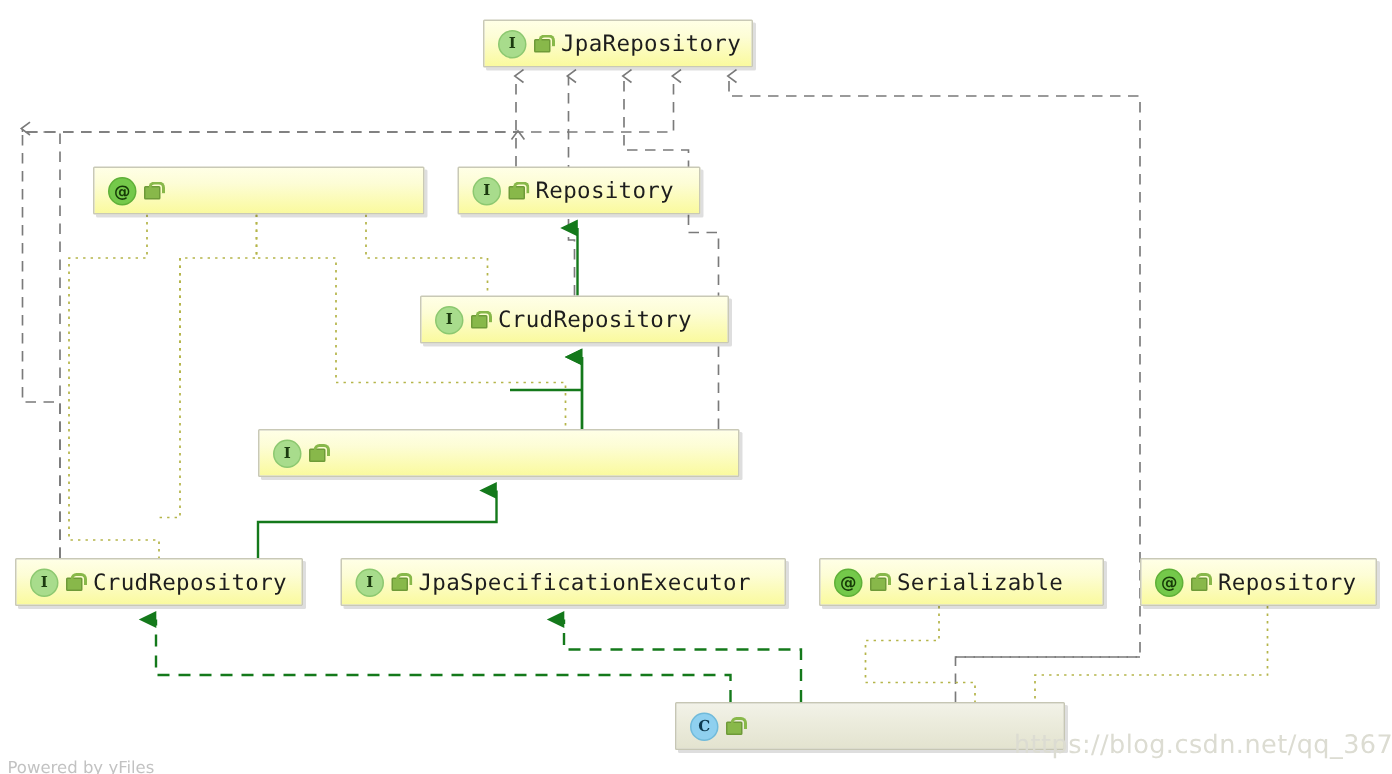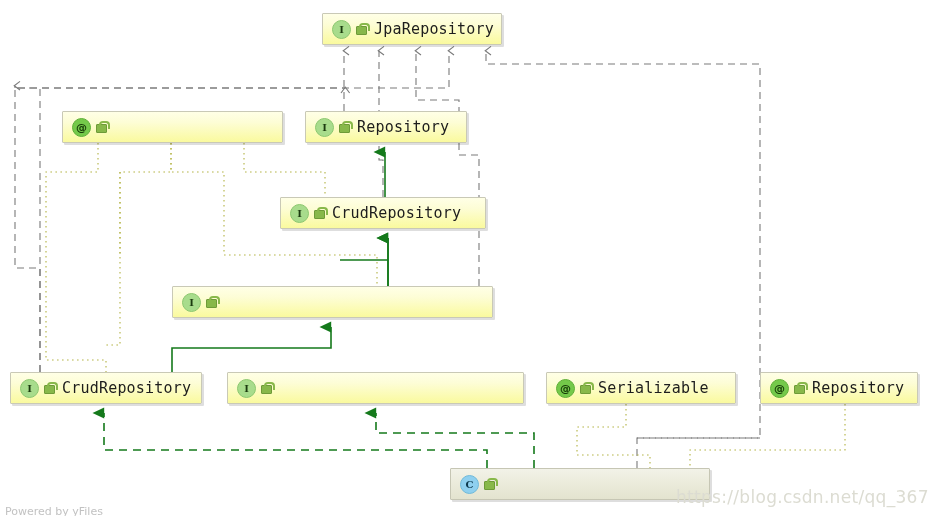--- a/index.html
+++ b/index.html
@@ -189,20 +189,21 @@
           <span class="shackle"></span>
         </div>
         <span class="label">CrudRepository</span>
       </div>
       <div class="node" style="left: 227px; top: 372px; width: 297px; height: 32px;">
         <div class="badge iface">I</div>
         <div class="lock">
           <span class="body"></span>
           <span class="shackle"></span>
         </div>
+        <span class="label">JpaSpecificationExecutor</span>
       </div>
       <div class="node" style="left: 546px; top: 372px; width: 190px; height: 32px;">
         <div class="badge annot">@</div>
         <div class="lock">
           <span class="body"></span>
           <span class="shackle"></span>
         </div>
         <span class="label">Serializable</span>
       </div>
       <div class="node" style="left: 760px; top: 372px; width: 158px; height: 32px;">

